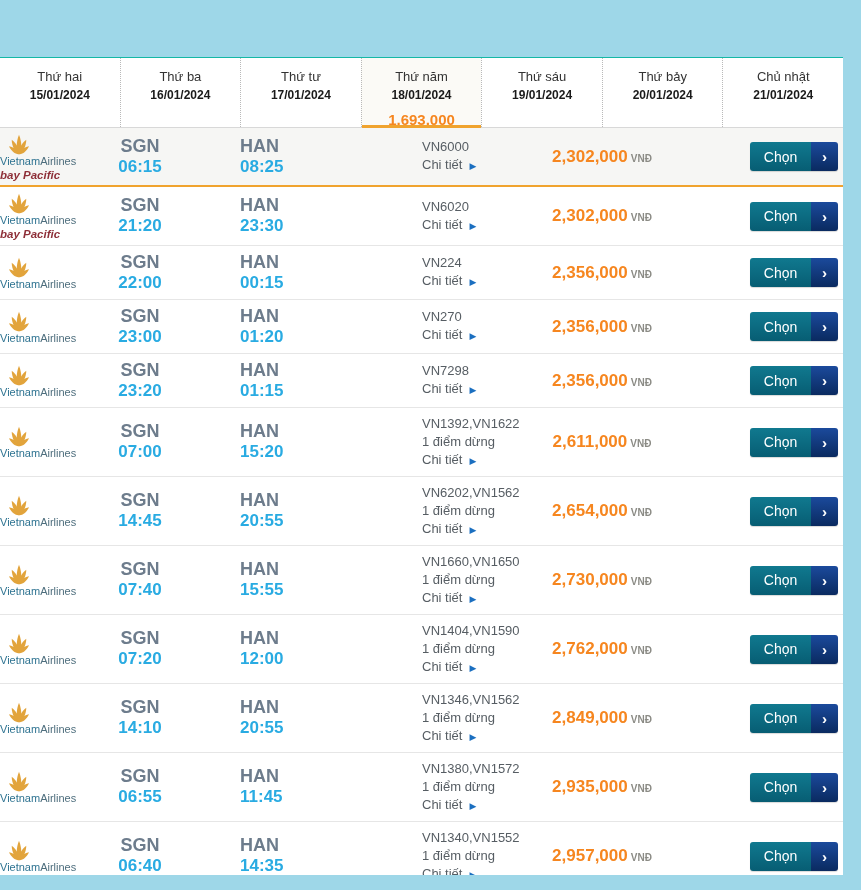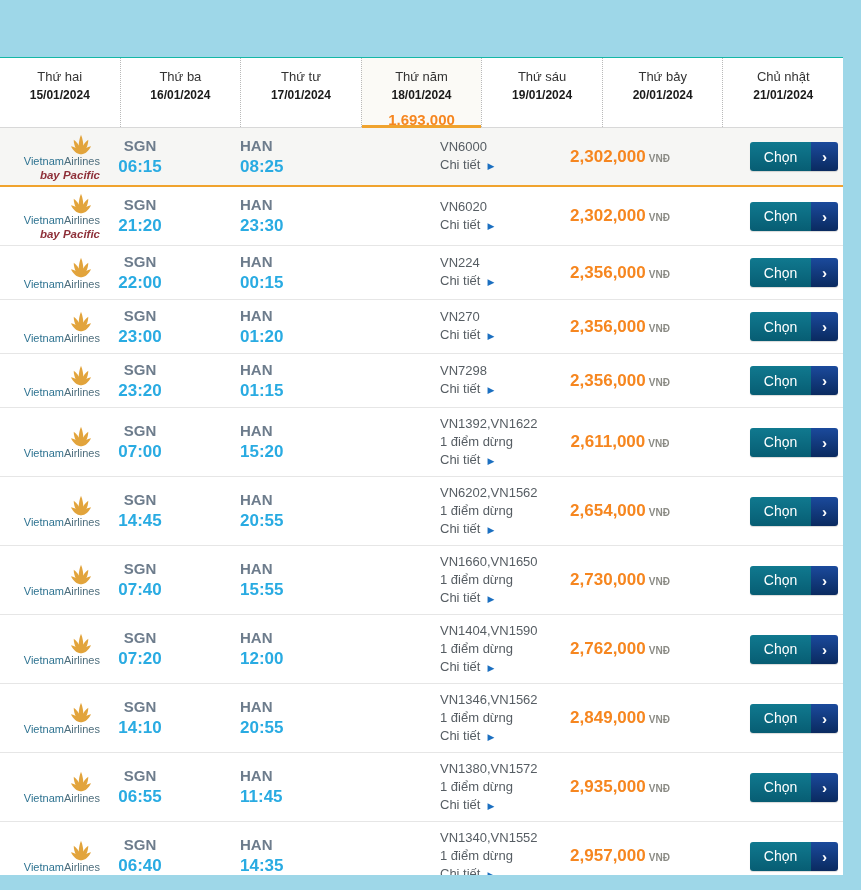--- a/index.html
+++ b/index.html
@@ -42,32 +42,32 @@
   .flight-row {
     display:flex; align-items:center;
     min-height:54px;
     border-bottom:1px solid #e6e6e6;
     background:#ffffff;
   }
   .flight-row.tall { min-height:59px; }
   .flight-row.has-stop { min-height:69px; }
   .flight-row.highlighted { background:#f6f6f4; border-bottom:2px solid #f0a32e; }
 
-  .col-logo { width:100px; display:flex; flex-direction:column; align-items:flex-end; }
+  .col-logo { width:100px; display:flex; flex-direction:column; align-items:flex-start; }
   .brand-text { font-size:11px; line-height:12px; white-space:nowrap; }
   .brand-text .b1 { color:#2e7391; }
   .brand-text .b2 { color:#4e6e7d; }
   .cobrand { font-size:11.5px; font-style:italic; font-weight:bold; color:#8e3039; margin-top:2px; }
 
   .col-dep { width:80px; text-align:center; }
   .col-arr { width:165px; margin-left:60px; text-align:left; }
-  .airport { font-size:15px; font-weight:bold; color:#6d7c8c; line-height:20px; }
+  .airport { font-size:18px; font-weight:bold; color:#6d7c8c; line-height:20px; }
   .time { font-size:17px; font-weight:bold; color:#29abe2; line-height:22px; }
 
-  .col-details { width:105px; margin-left:35px; font-size:13px; color:#565d63; line-height:18px; }
+  .col-details { width:105px; margin-left:17px; font-size:13px; color:#565d63; line-height:18px; }
   .detail-link { cursor:pointer; white-space:nowrap; }
   .detail-arrow { color:#1b6fc0; font-size:9px; margin-left:7px; }
 
   .col-price { width:150px; text-align:center; white-space:nowrap; }
   .price { font-size:17px; font-weight:bold; color:#f6861f; }
   .currency { font-size:10px; font-weight:bold; color:#8b8b85; margin-left:3px; }
 
   .col-button { margin-left:auto; margin-right:5px; }
   .choose-btn {
     display:flex; width:88px; height:29px; border-radius:3px; overflow:hidden;

